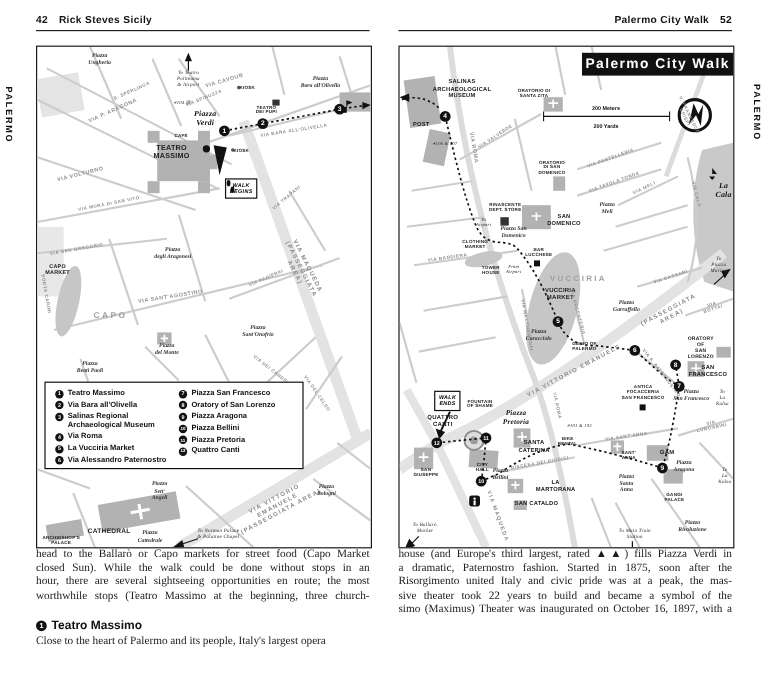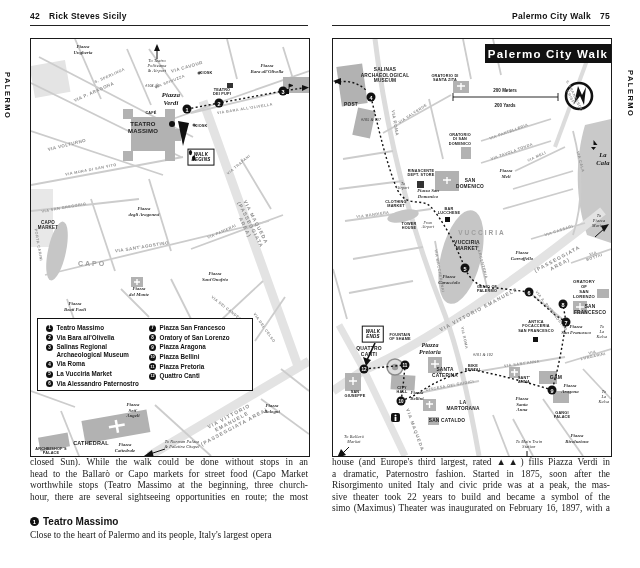--- a/index.html
+++ b/index.html
@@ -56,21 +56,21 @@
 <body>
 
 <div id="page">
 
   <div class="pheader" style="left:30px;">
     <span>42</span>
     <span>Rick Steves Sicily</span>
   </div>
   <div class="pheader" style="left:332px;width:278px;justify-content:flex-end;">
     <span>Palermo City Walk</span>
-    <span>75</span>
+    <span>52</span>
   </div>
   <div class="hrule" style="left:30px;width:278px;"></div>
   <div class="hrule" style="left:332px;width:278px;"></div>
 
   <div class="vtab" style="left:3px;top:72px;">PALERMO</div>
   <div class="vtab" style="left:626px;top:70px;">PALERMO</div>
 
   <div id="mapL" class="mapframe">
     <svg width="278" height="417" viewBox="0 0 278 417">
 
@@ -484,35 +484,35 @@
         <div class="wmark" style="left: 233px; top: 283px;">7</div>
         <div class="wmark" style="left: 230px; top: 265px;">8</div>
         <div class="wmark" style="left: 219px; top: 351px;">9</div>
         <div class="wmark" style="left: 68px; top: 362px; font-size: 4.5px;">10</div>
         <div class="wmark" style="left: 72px; top: 326px; font-size: 4.5px;">11</div>
         <div class="wmark" style="left: 31px; top: 330px; font-size: 4.5px;">12</div>
       </div>
   </div>
 
   <div class="bodytext" style="left:30px;top:457px;">
+      <div class="bline">head to the Ballarò or Capo markets for street food (Capo Market</div>
       <div class="bline">closed Sun). While the walk could be done without stops in an</div>
-      <div class="bline">head to the Ballarò or Capo markets for street food (Capo Market</div>
+      <div class="bline">hour, there are several sightseeing opportunities en route; the most</div>
       <div class="bline">worthwhile stops (Teatro Massimo at the beginning, three church-</div>
-      <div class="bline">hour, there are several sightseeing opportunities en route; the most</div>
     </div>
 
   <div class="subhead" style="left:30px;top:516px;">
     <span class="hnum">1</span>
     <span>Teatro Massimo</span>
   </div>
 
   <div class="bodytext" style="left:30px;top:530px;">
       <div class="bline last">Close to the heart of Palermo and its people, Italy's largest opera</div>
     </div>
 
   <div class="bodytext" style="left:332px;top:457px;">
       <div class="bline">house (and Europe's third largest, rated ▲▲) fills Piazza Verdi in</div>
       <div class="bline">a dramatic, Paternostro fashion. Started in 1875, soon after the</div>
       <div class="bline">Risorgimento united Italy and civic pride was at a peak, the mas-</div>
       <div class="bline">sive theater took 22 years to build and became a symbol of the</div>
-      <div class="bline">simo (Maximus) Theater was inaugurated on February 16, 1897, with a</div>
+      <div class="bline">simo (Maximus) Theater was inaugurated on October 16, 1897, with a</div>
     </div>
 </div>
 
 </body></html>

